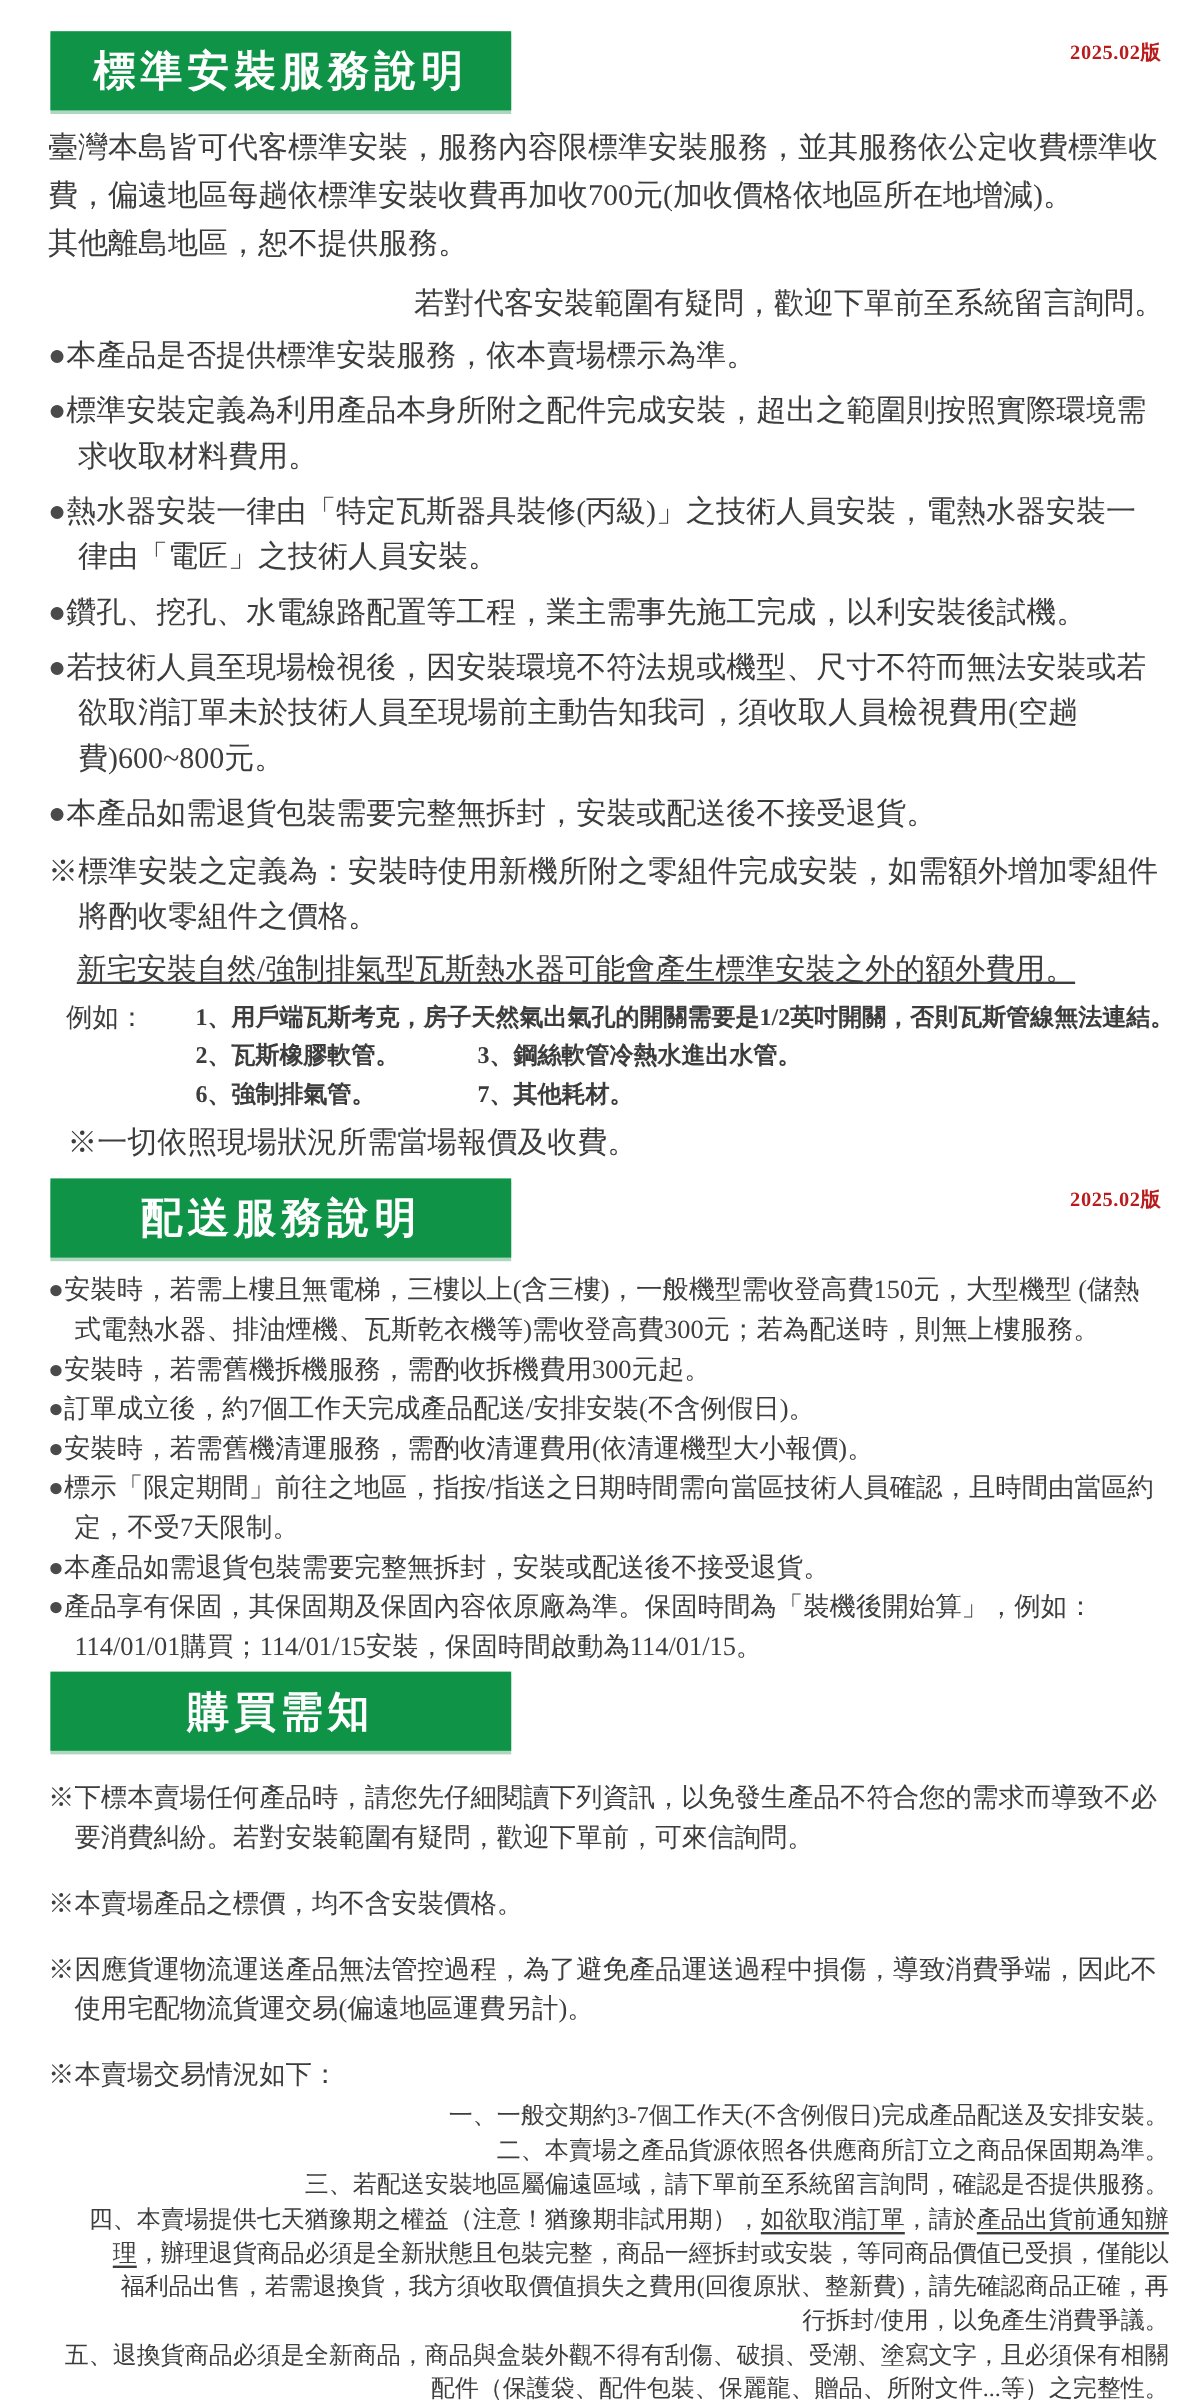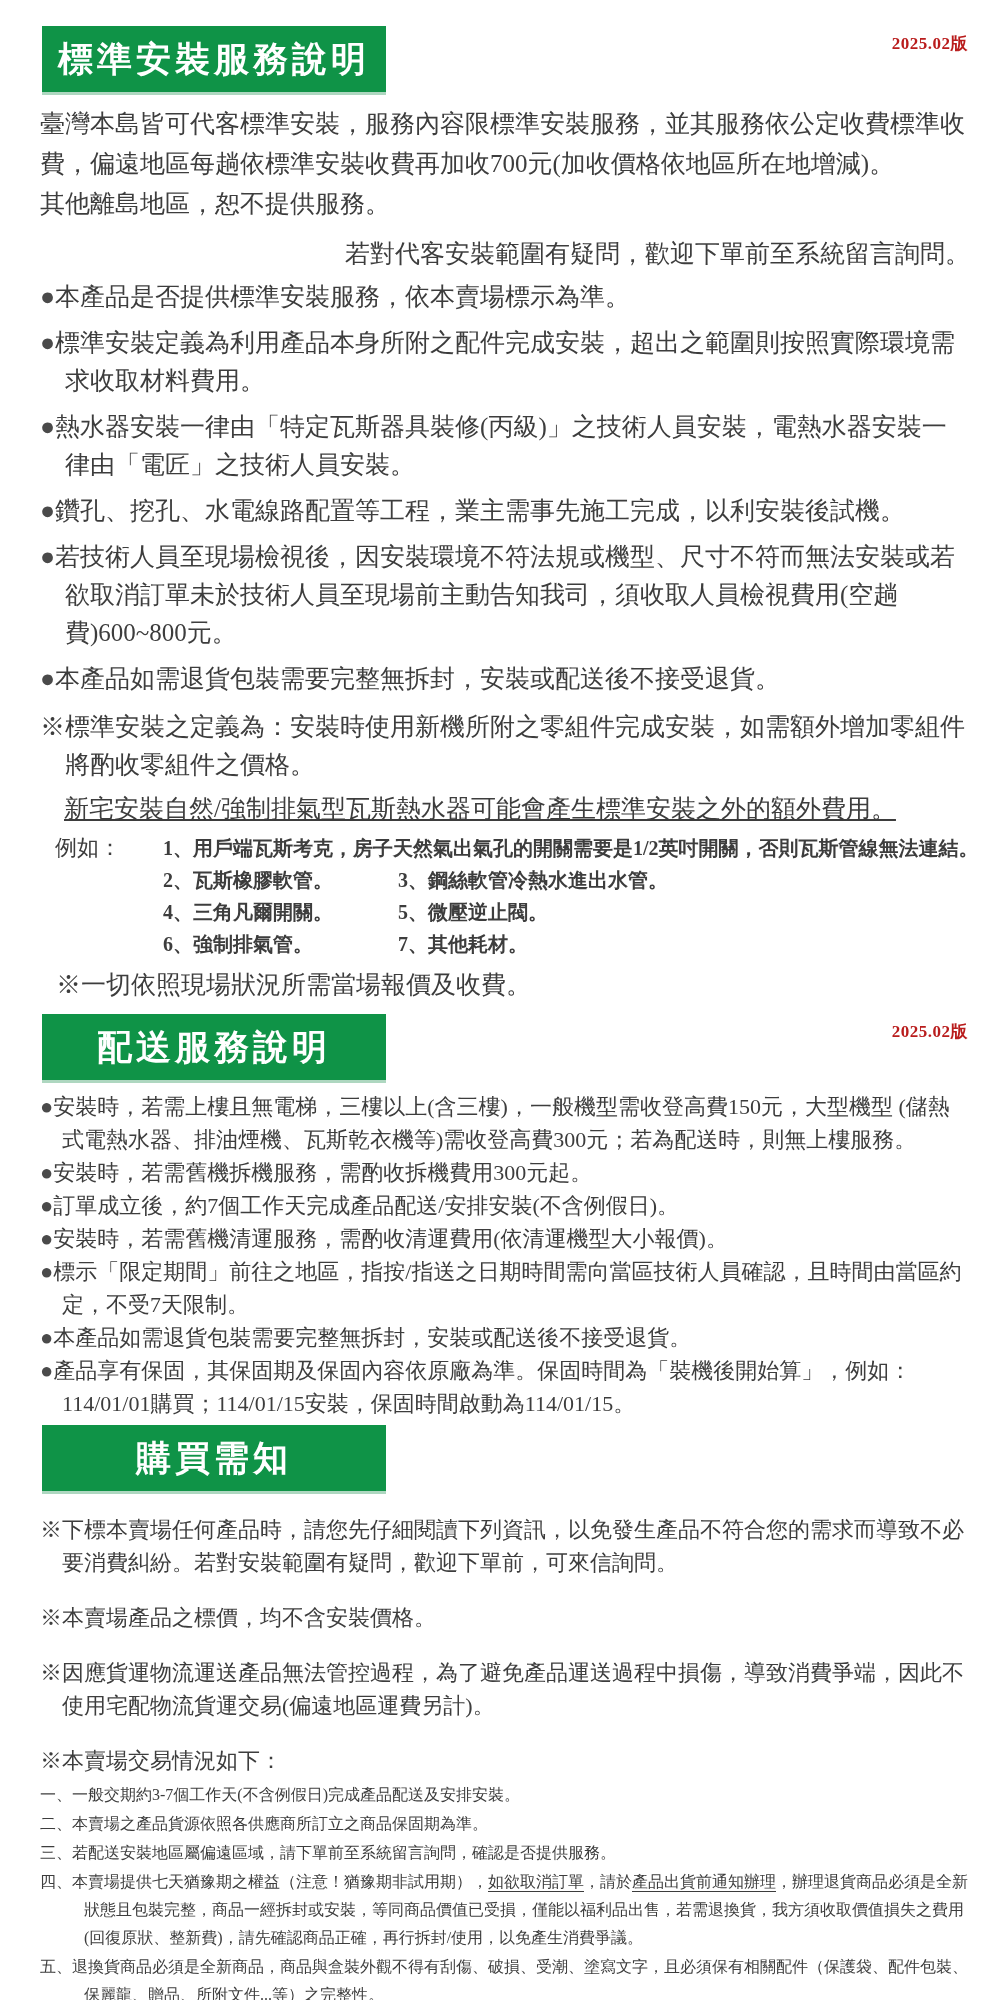--- a/index.html
+++ b/index.html
@@ -8,21 +8,21 @@
     background:#ffffff;color:#3d3d3d;
     font-family:"Liberation Serif","DejaVu Serif",serif;
     -webkit-font-smoothing:antialiased;
   }
   .section{position:relative;}
   .version{
     position:absolute;top:6px;right:32px;
     font-size:17px;font-weight:bold;color:#b91c1c;letter-spacing:0.5px;
   }
   .hbox{
-    margin-left:42px;width:344px;height:66px;
+    margin-left:42px;width:384px;height:66px;
     background:var(--green,#0F9347);
     color:#ffffff;display:flex;align-items:center;justify-content:center;
     font-size:35px;font-weight:bold;letter-spacing:4px;
     box-shadow:0 3px 0 0 #aed7c0;
   }
   .sec1 .hbox{margin-top:26px;}
   .intro{margin:12px 30px 0 40px;font-size:25px;line-height:40px;}
   .question{margin:10px 30px 0 40px;font-size:25px;line-height:40px;text-align:right;}
   .bullets{margin:4px 30px 0 40px;}
   .bullet{
@@ -38,21 +38,21 @@
   .ex-label{position:absolute;left:0;top:0;font-size:22px;}
   .ex-rows{margin-left:108px;font-weight:bold;}
   .ex-row{display:flex;margin-bottom:4px;}
   .ex-col1{width:235px;flex:0 0 235px;}
   .sec2{margin-top:10px;}
   .sec2 .bullets{margin-top:10px;}
   .sec3{margin-top:5px;}
   .p-notes{margin:10px 30px 0 40px;}
   .p-note{font-size:22px;line-height:33px;margin-bottom:4px;padding-left:22px;text-indent:-22px;}
   .numbered{margin:4px 26px 0 40px;}
-  .num-item{font-size:16px;line-height:28px;margin-bottom:1px;padding-left:44px;text-indent:-44px;}
+  .num-item{font-size:20px;line-height:28px;margin-bottom:1px;padding-left:44px;text-indent:-44px;text-align:right;}
   .u{text-decoration:underline;text-underline-offset:4px;}
 </style>
 </head>
 <body>
 
 <div class="section sec1">
   <div class="version">2025.02版</div>
   <div class="hbox">標準安裝服務說明</div>
 
   <p class="intro">臺灣本島皆可代客標準安裝，服務內容限標準安裝服務，並其服務依公定收費標準收費，偏遠地區每趟依標準安裝收費再加收700元(加收價格依地區所在地增減)。</p>
@@ -73,24 +73,20 @@
 
   <div class="example">
     <span class="ex-label">例如：</span>
     <div class="ex-rows">
       <div class="ex-row">
           <span>1、用戶端瓦斯考克，房子天然氣出氣孔的開關需要是1/2英吋開關，否則瓦斯管線無法連結。</span>
         </div>
       <div class="ex-row">
           <span class="ex-col1">2、瓦斯橡膠軟管。</span>
           <span>3、鋼絲軟管冷熱水進出水管。</span>
-        </div>
-      <div class="ex-row">
-          <span class="ex-col1">4、三角凡爾開關。</span>
-          <span>5、微壓逆止閥。</span>
         </div>
       <div class="ex-row">
           <span class="ex-col1">6、強制排氣管。</span>
           <span>7、其他耗材。</span>
         </div>
     </div>
   </div>
 
   <p class="note onsite">※一切依照現場狀況所需當場報價及收費。</p>
 </div>

